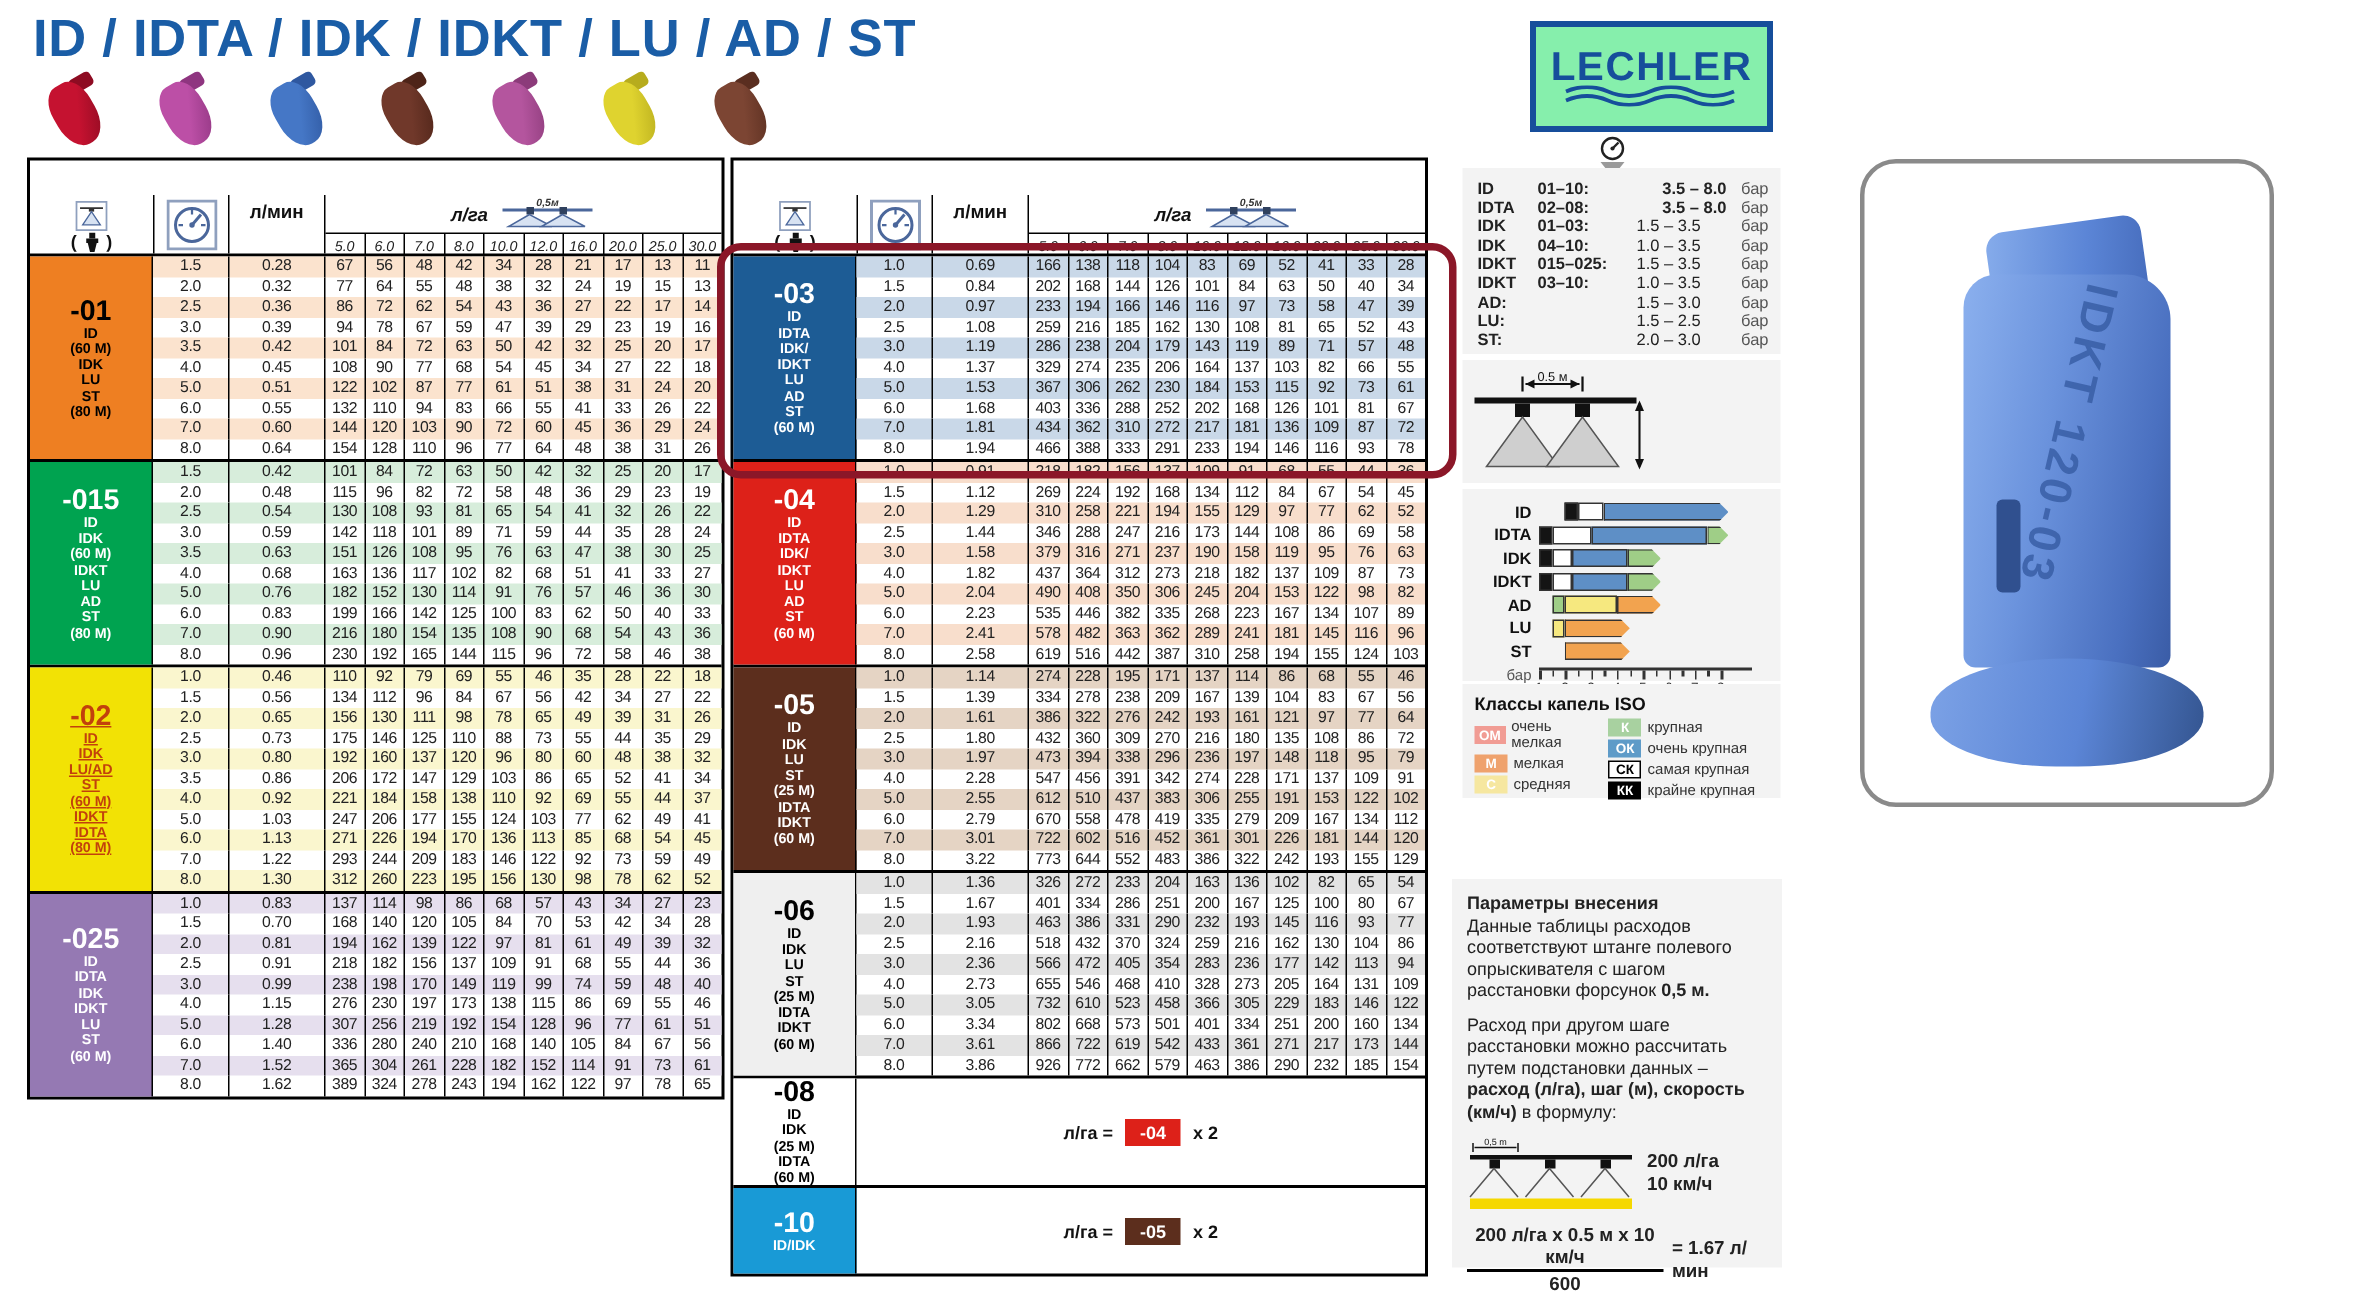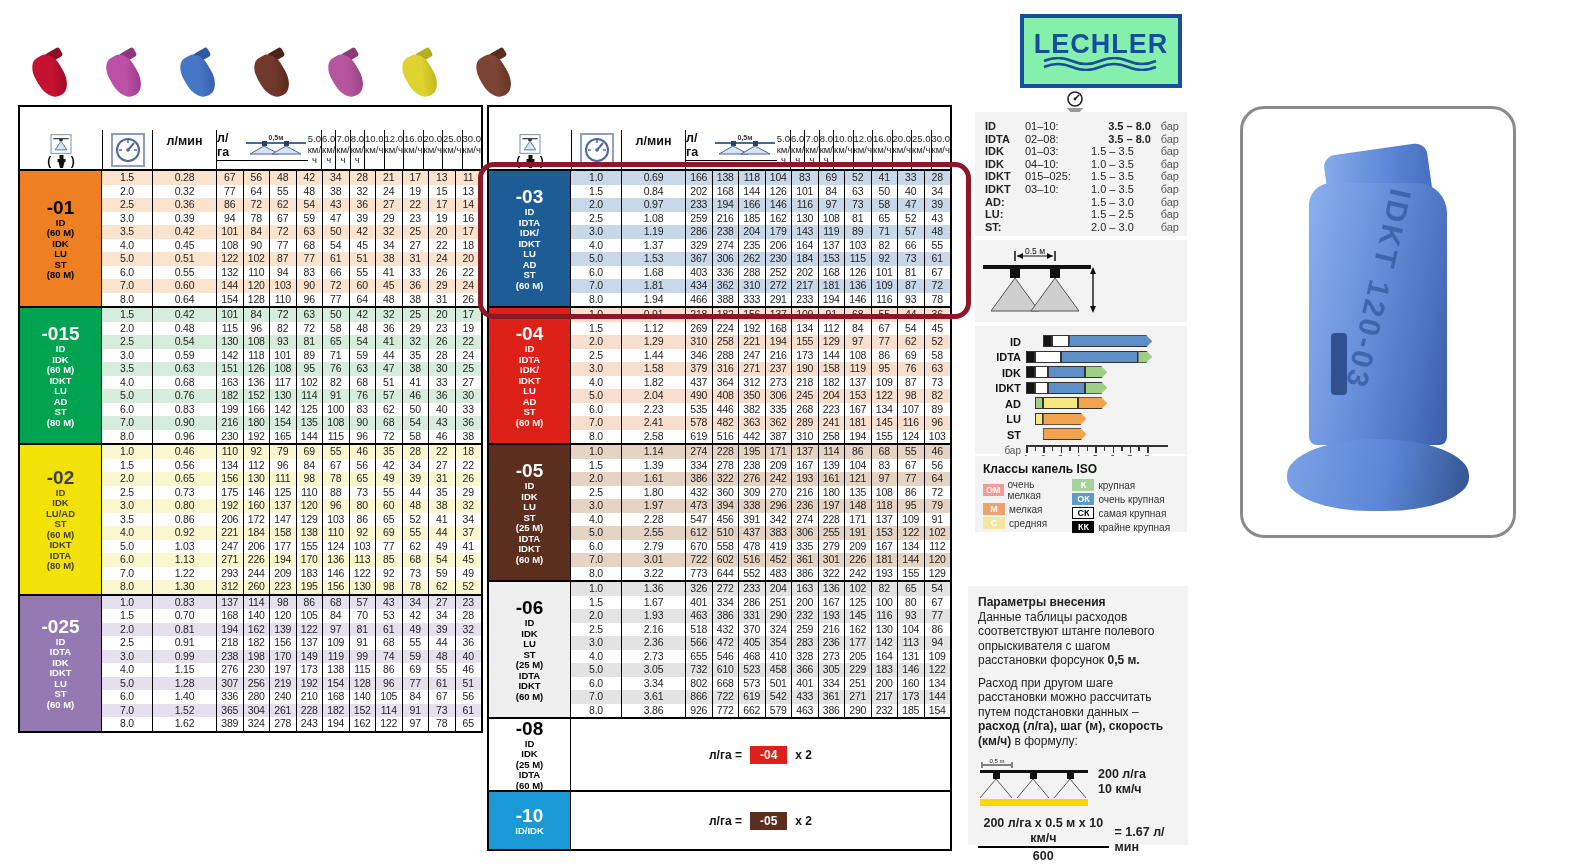--- a/index.html
+++ b/index.html
@@ -15,21 +15,21 @@
   .ftable{position:absolute;width:465px;border:2px solid #000;background:#fff;box-sizing:border-box;}
   #table-left{left:18px;top:105px;}
   #table-right{left:487px;top:105px;}
   .thead{display:flex;height:62px;border-bottom:2px solid #000;}
   .hc{box-sizing:border-box;border-left:1px solid #000;margin-top:23px;}
   .hc:first-child{border-left:none;}
   .c-noz{width:82px;display:flex;flex-direction:column;align-items:center;justify-content:space-between;padding:4px 0 1px;}
   .noz-sub{font-size:12px;font-weight:700;display:flex;align-items:center;gap:2px;}
   .c-gauge{width:50px;display:flex;align-items:center;justify-content:center;}
   .c-lmin{width:64px;font-weight:700;font-size:12.5px;text-align:center;padding-top:4px;}
-  .c-rate{flex:1;display:flex;flex-direction:row;}
+  .c-rate{flex:1;display:flex;flex-direction:column;font-style:italic;}
   .rate-top{height:30px;display:flex;align-items:center;justify-content:center;gap:8px;font-weight:700;font-size:12.5px;border-bottom:1px solid #000;}
   .rate-speeds{flex:1;display:flex;}
   .spd{flex:1;border-left:1px solid #000;text-align:center;font-size:9.5px;line-height:10.5px;padding-top:4px;box-sizing:border-box;color:#222;}
   .spd:first-child{border-left:none;}
   .block{display:flex;}
   .block + .block{border-top:2px solid #000;}
   .blabel{width:82px;display:flex;flex-direction:column;align-items:center;justify-content:center;border-right:1px solid #000;box-sizing:border-box;}
   .bid{font-size:19px;font-weight:800;line-height:21px;}
   .bsub{font-size:9.5px;font-weight:700;line-height:10.5px;}
   .rows{flex:1;display:flex;flex-direction:column;}
@@ -45,21 +45,21 @@
   .ring{position:absolute;left:478px;top:162px;width:483px;height:147px;border:5px solid #8B1728;border-radius:16px;pointer-events:none;}
   
   .logo{position:absolute;left:1020px;top:14px;width:162px;height:74px;border:4px solid #164E9B;box-sizing:border-box;
         display:flex;flex-direction:column;align-items:center;justify-content:center;background:#86efac;}
   .logo .word{font-size:27px;font-weight:800;color:#164E9B;letter-spacing:1px;line-height:26px;}
   .gaugepin{position:absolute;left:1062px;top:90px;}
   .ibox{position:absolute;background:#F3F3F3;box-sizing:border-box;}
   #box-press{left:975px;top:112px;width:212px;height:124px;padding:8px 8px 4px 10px;}
   .prow{display:flex;font-size:11px;line-height:12.6px;color:#222;}
   .prow .n{width:40px;font-weight:700;}
-  .prow .c{width:66px;font-weight:400;}
+  .prow .c{width:66px;font-weight:700;}
   .prow .v{flex:1;}
   .prow .v.b{font-weight:700;text-align:right;}
   .prow .u{width:28px;text-align:right;color:#555;}
   #box-spray{left:975px;top:240px;width:212px;height:82px;display:flex;align-items:center;padding:4px 6px;}
   .spray-txt{font-size:11px;line-height:14px;color:#222;margin-left:6px;}
   .spray-txt .b{font-weight:800;}
   #box-chart{left:975px;top:326px;width:212px;height:128px;padding:8px 6px 2px 4px;}
   .crow{display:flex;align-items:center;height:15.5px;}
   .clabel{width:42px;text-align:right;font-weight:800;font-size:11px;padding-right:5px;}
   .ctrack{position:relative;width:142px;height:13px;}
@@ -93,20 +93,21 @@
   .pn-notch{position:absolute;left:88px;top:58px;width:60px;height:34px;background:#4a70c0;border-radius:8px;transform:rotate(-8deg);}
   .pn-slot{position:absolute;left:88px;top:224px;width:16px;height:62px;background:#30508f;border-radius:4px;}
   .pn-flange{position:absolute;left:44px;top:330px;width:182px;height:72px;background:linear-gradient(100deg,#7ca2e6,#5b85d6 55%,#33548f);border-radius:50% 50% 46% 46%;}
   .pn-label{position:absolute;left:118px;top:78px;writing-mode:vertical-rl;transform:rotate(13deg);font-weight:800;font-size:30px;letter-spacing:3px;color:#33589f;opacity:.75;}
 </style>
 </head>
 <body>
 
 <div class="page">
 
+  <div class="title">ID / IDTA / IDK / IDKT / LU / AD / ST</div>
 
   <div class="nozzles" id="nozzles">
       <div class="nz">
         <div class="tip" style="background: rgb(142, 11, 34);"></div>
         <div class="body" style="background: linear-gradient(115deg, rgb(197, 18, 48) 55%, rgb(142, 11, 34));"></div>
       </div>
       <div class="nz">
         <div class="tip" style="background: rgb(143, 53, 128);"></div>
         <div class="body" style="background: linear-gradient(115deg, rgb(188, 79, 166) 55%, rgb(143, 53, 128));"></div>
       </div>
@@ -517,21 +518,21 @@
             <div class="dcell v">115</div>
             <div class="dcell v">96</div>
             <div class="dcell v">72</div>
             <div class="dcell v">58</div>
             <div class="dcell v">46</div>
             <div class="dcell v">38</div>
           </div>
         </div>
       </div>
       <div class="block" data-block="-02">
-        <div class="blabel" style="background: rgb(242, 226, 5); color: #404040;">
+        <div class="blabel" style="background: rgb(242, 226, 5); color: #c2410c; text-decoration: underline;">
           <div class="bid">-02</div>
           <div class="bsub">ID</div>
           <div class="bsub">IDK</div>
           <div class="bsub">LU/AD</div>
           <div class="bsub">ST</div>
           <div class="bsub">(60 M)</div>
           <div class="bsub">IDKT</div>
           <div class="bsub">IDTA</div>
           <div class="bsub">(80 M)</div>
         </div>

